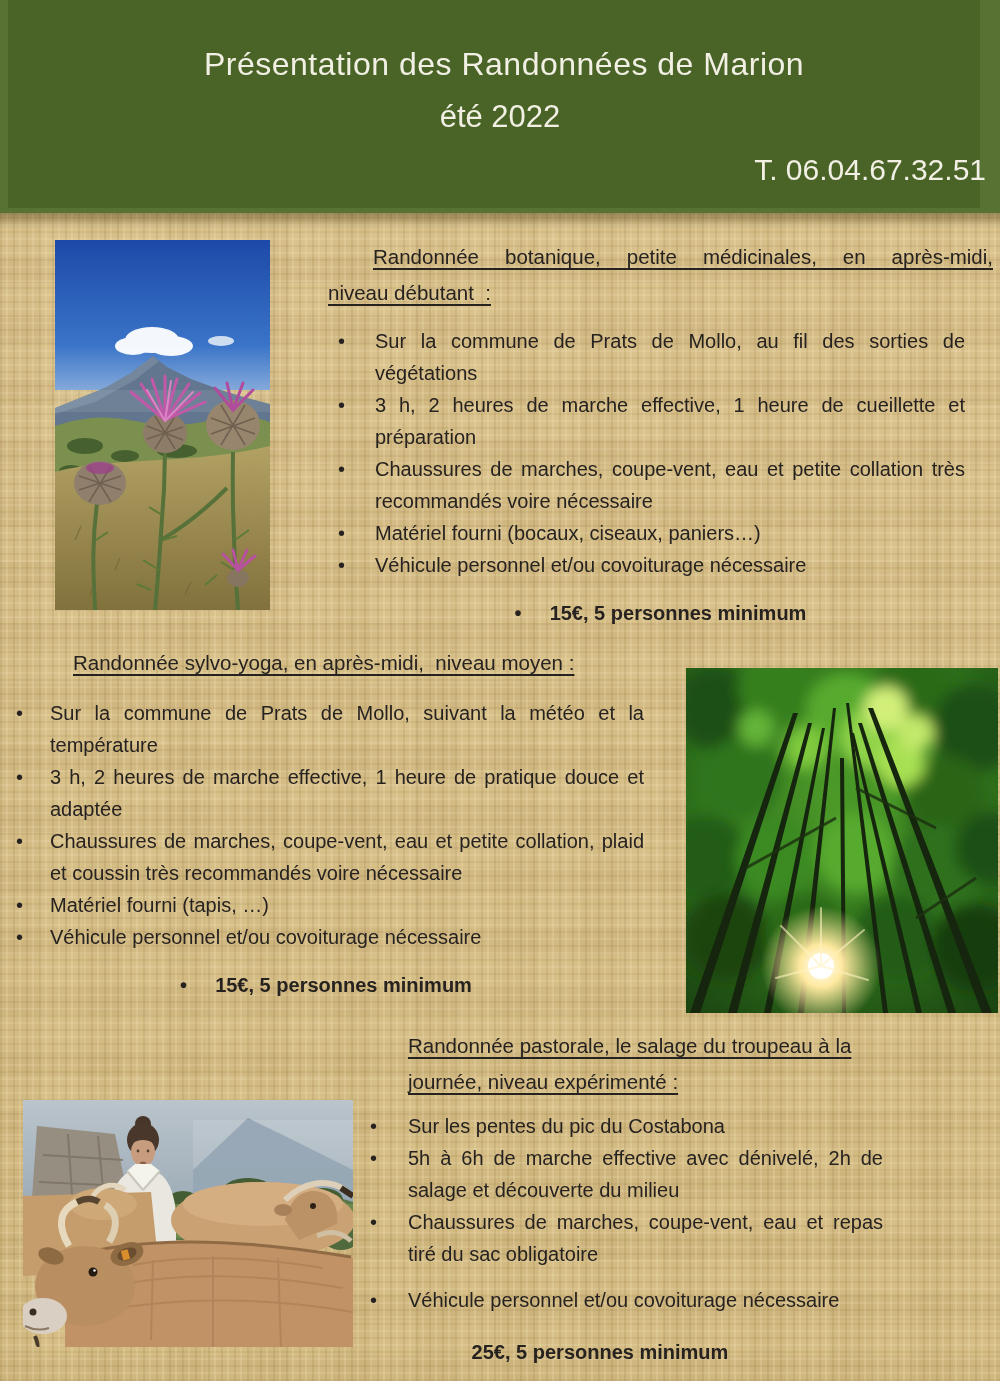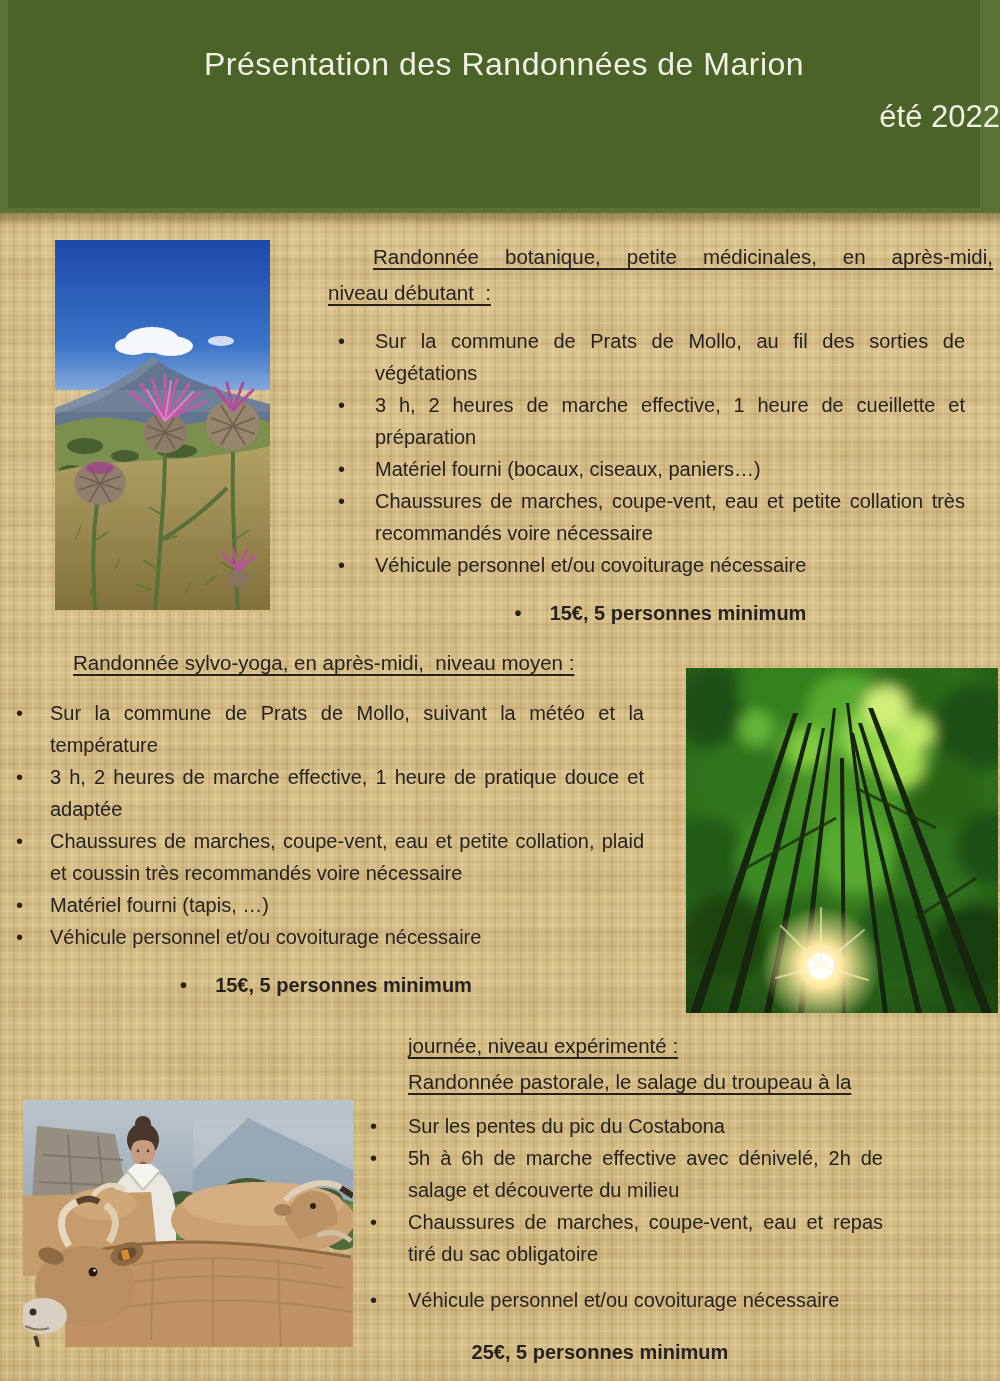--- a/index.html
+++ b/index.html
@@ -17,21 +17,21 @@
       linear-gradient(180deg,#dcc48f,#d5bd85);
   }
 
   
   .header { position:absolute; top:0; left:0; right:0; height:213px; background:#587233; }
   .header::after { content:""; position:absolute; top:100%; left:0; right:0; height:16px;
     background:linear-gradient(rgba(59,48,8,.38), rgba(59,48,8,0)); }
   .header-panel { position:absolute; top:0; left:8px; right:20px; bottom:5px; background:#4a6427; }
   .title1 { position:absolute; top:46px; left:4px; width:100%; text-align:center;
     font-size:32px; color:#f2f0e4; letter-spacing:.5px; }
-  .title2 { position:absolute; top:99px; left:0; width:100%; text-align:right;
+  .title2 { position:absolute; top:99px; left:0; width:100%; text-align:center;
     font-size:31px; color:#f2f0e4; }
   .phone  { position:absolute; top:153px; right:14px; font-size:30px; color:#f2f0e4; }
 
   
   .txt { position:absolute; font-size:20px; }
   .t1 { left:328px; top:239px; width:665px; }
   .t2 { left:8px;  top:645px; width:636px; }
   .t3 { left:365px; top:1028px; width:518px; }
 
   .h { font-size:20.5px; line-height:36px;
@@ -67,20 +67,21 @@
 </style>
 </head>
 <body>
 
 <div class="page">
 
   <div class="header">
     <div class="header-panel"></div>
     <div class="title1">Présentation des Randonnées de Marion</div>
     <div class="title2">été 2022</div>
+    <div class="phone">T. 06.04.67.32.51</div>
   </div>
 
   <div class="photo ph1">
     <svg viewBox="0 0 215 370" preserveAspectRatio="none">
       <defs>
         <linearGradient id="sky1" x1="0" y1="0" x2="0" y2="1">
           <stop offset="0" stop-color="#1c49a8"></stop>
             <stop offset=".7" stop-color="#3a74c8"></stop>
             <stop offset="1" stop-color="#84a9da"></stop>
         </linearGradient>
@@ -193,22 +194,22 @@
   </div>
 
   <div class="txt t1">
     <div class="h">
       <div class="l1">Randonnée botanique, petite médicinales, en après-midi,</div>
       <div class="pre">niveau débutant  :</div>
     </div>
     <ul class="blist">
       <li data-bullet="•">Sur la commune de Prats de Mollo, au fil des sorties de végétations</li>
       <li data-bullet="•">3 h, 2 heures de marche effective, 1 heure de cueillette et préparation</li>
+      <li data-bullet="•">Chaussures de marches, coupe-vent, eau et petite collation très recommandés voire nécessaire</li>
       <li data-bullet="•">Matériel fourni (bocaux, ciseaux, paniers…)</li>
-      <li data-bullet="•">Chaussures de marches, coupe-vent, eau et petite collation très recommandés voire nécessaire</li>
       <li data-bullet="•">Véhicule personnel et/ou covoiturage nécessaire</li>
     </ul>
     <div class="price">
       <span>•</span>
       <span>15€, 5 personnes minimum</span>
     </div>
   </div>
 
   <div class="txt t2">
     <div class="h">
@@ -380,22 +381,22 @@
         <ellipse cx="28" cy="156" rx="13" ry="8" fill="#8f6b44" transform="rotate(18 28 156)"></ellipse>
         <path d="M46,146 C34,126 36,110 54,102" stroke="#e6d9bd" stroke-width="7" fill="none"></path>
         <path d="M54,102 C62,98 70,98 76,102" stroke="#57452f" stroke-width="6" fill="none"></path>
         <path d="M86,142 C96,126 94,112 82,105" stroke="#decfb2" stroke-width="7" fill="none"></path>
       </g>
     </svg>
   </div>
 
   <div class="txt t3">
     <div class="h">
+      <div>Randonnée pastorale, le salage du troupeau à la</div>
       <div>journée, niveau expérimenté :</div>
-      <div>Randonnée pastorale, le salage du troupeau à la</div>
     </div>
     <ul class="blist">
       <li data-bullet="•">Sur les pentes du pic du Costabona</li>
       <li data-bullet="•">5h à 6h de marche effective avec dénivelé, 2h de salage et découverte du milieu</li>
       <li data-bullet="•">Chaussures de marches, coupe-vent, eau et repas tiré du sac obligatoire</li>
       <li class="gap" data-bullet="•">Véhicule personnel et/ou covoiturage nécessaire</li>
     </ul>
     <div class="price">
       <span>25€, 5 personnes minimum</span>
     </div>

